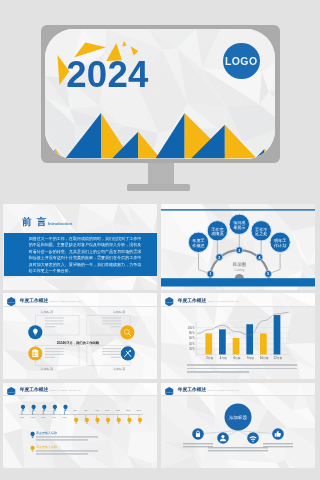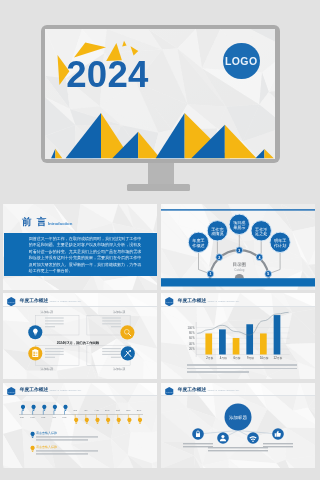--- a/index.html
+++ b/index.html
@@ -4,21 +4,21 @@
 <title>PPT Template Preview</title>
 <style>
   html,body{margin:0;padding:0;}
   body{width:320px;height:480px;background:#e2e2e2;font-family:"Liberation Sans",sans-serif;overflow:hidden;
        -webkit-font-smoothing:antialiased;}
   #root{position:relative;width:320px;height:480px;overflow:hidden;background:#e2e2e2;}
   svg{display:block;}
 
   
   #monitor{position:absolute;left:40.5px;top:24.5px;width:239px;height:138.5px;background:#ababab;border-radius:6px;}
-  #screen{position:absolute;left:4.5px;top:4.5px;width:229.5px;height:129.8px;overflow:hidden;background:#f1f1f1;}
+  #screen{position:absolute;left:4.5px;top:4.5px;width:229.5px;height:129.8px;overflow:hidden;background:#f1f1f1;border-radius:29px;}
   #stand-neck{position:absolute;left:147.5px;top:163px;width:26px;height:21px;background:#b5b5b5;}
   #stand-base{position:absolute;left:127px;top:183.5px;width:63px;height:7.5px;background:#b1b1b1;border-radius:1.5px;}
 
   #hero-year{position:absolute;left:21.3px;top:28.4px;font-size:36.6px;font-weight:bold;color:#1b62ab;line-height:1;letter-spacing:.2px;}
   #hero-sub{position:absolute;left:21.8px;top:57.8px;font-size:8.4px;font-weight:bold;color:#1b62ab;letter-spacing:-0.02px;white-space:nowrap;}
   #hero-logo{position:absolute;left:178px;top:14.3px;width:36.5px;height:36px;border-radius:50%;background:#1b6cb3;
              color:#e8f1fa;font-size:10.5px;font-weight:bold;display:flex;align-items:center;justify-content:center;letter-spacing:.4px;}
 
   
   .thumb{position:absolute;overflow:hidden;background:#f5f5f5;}

